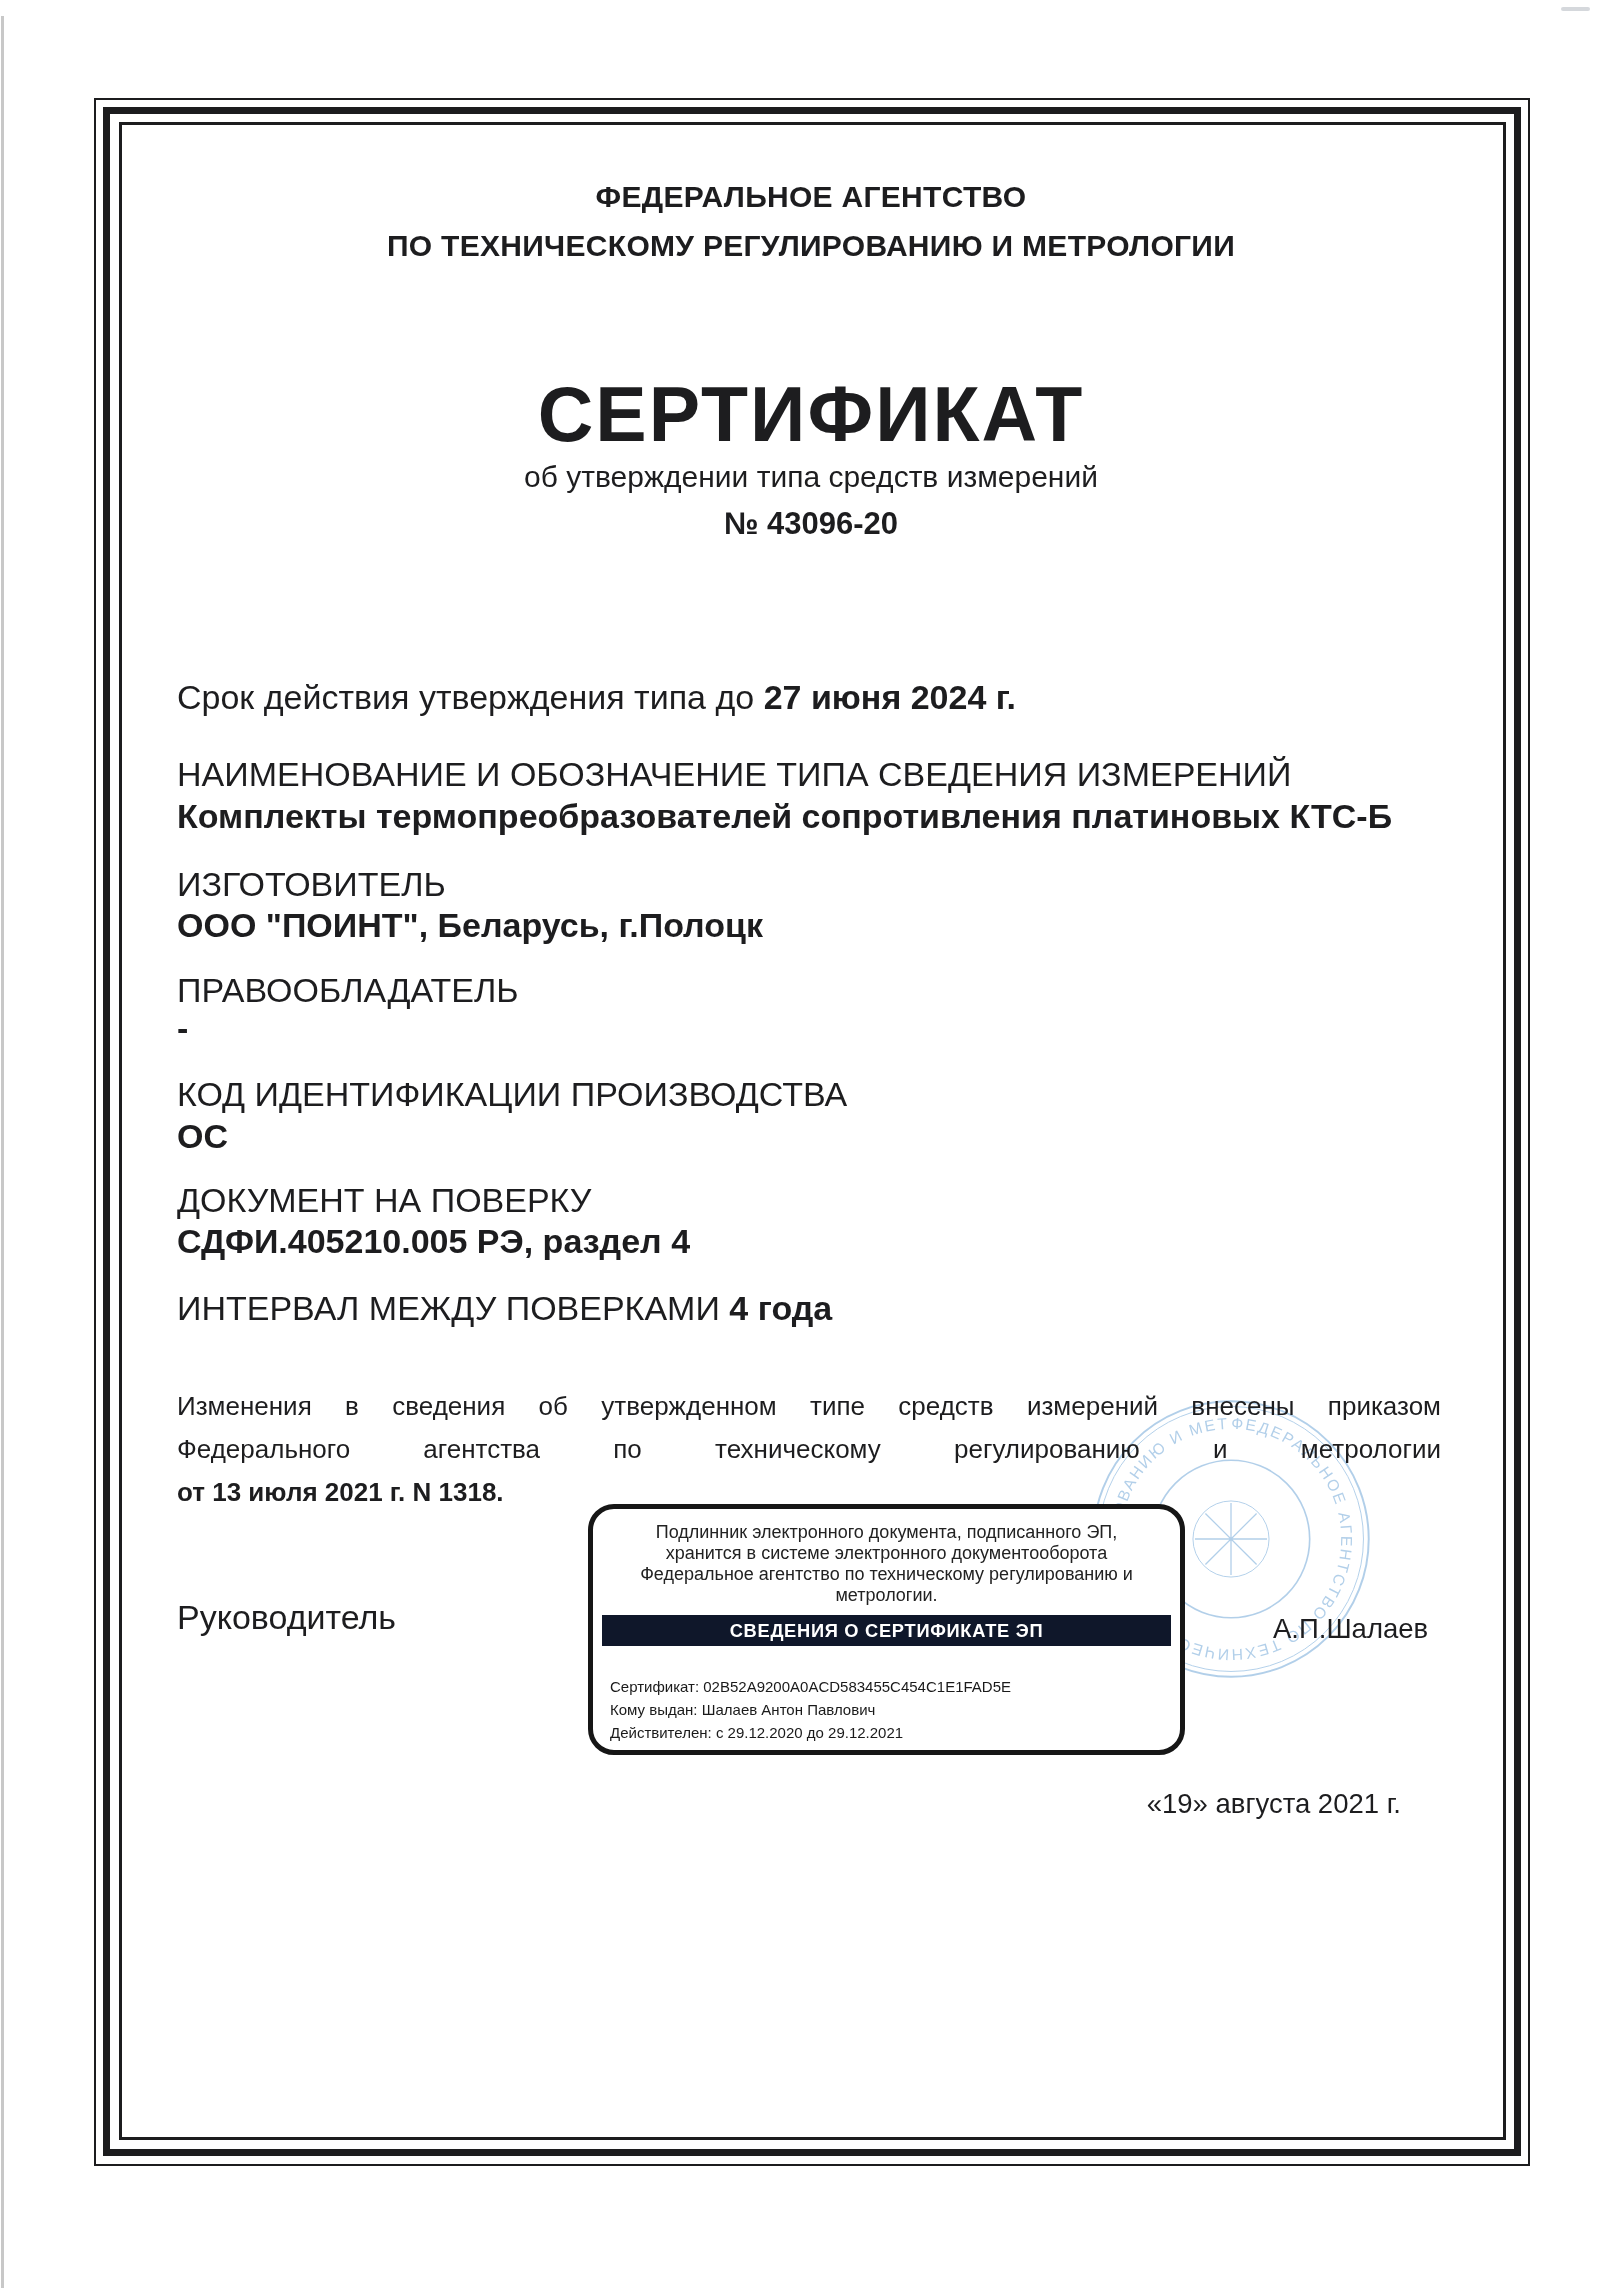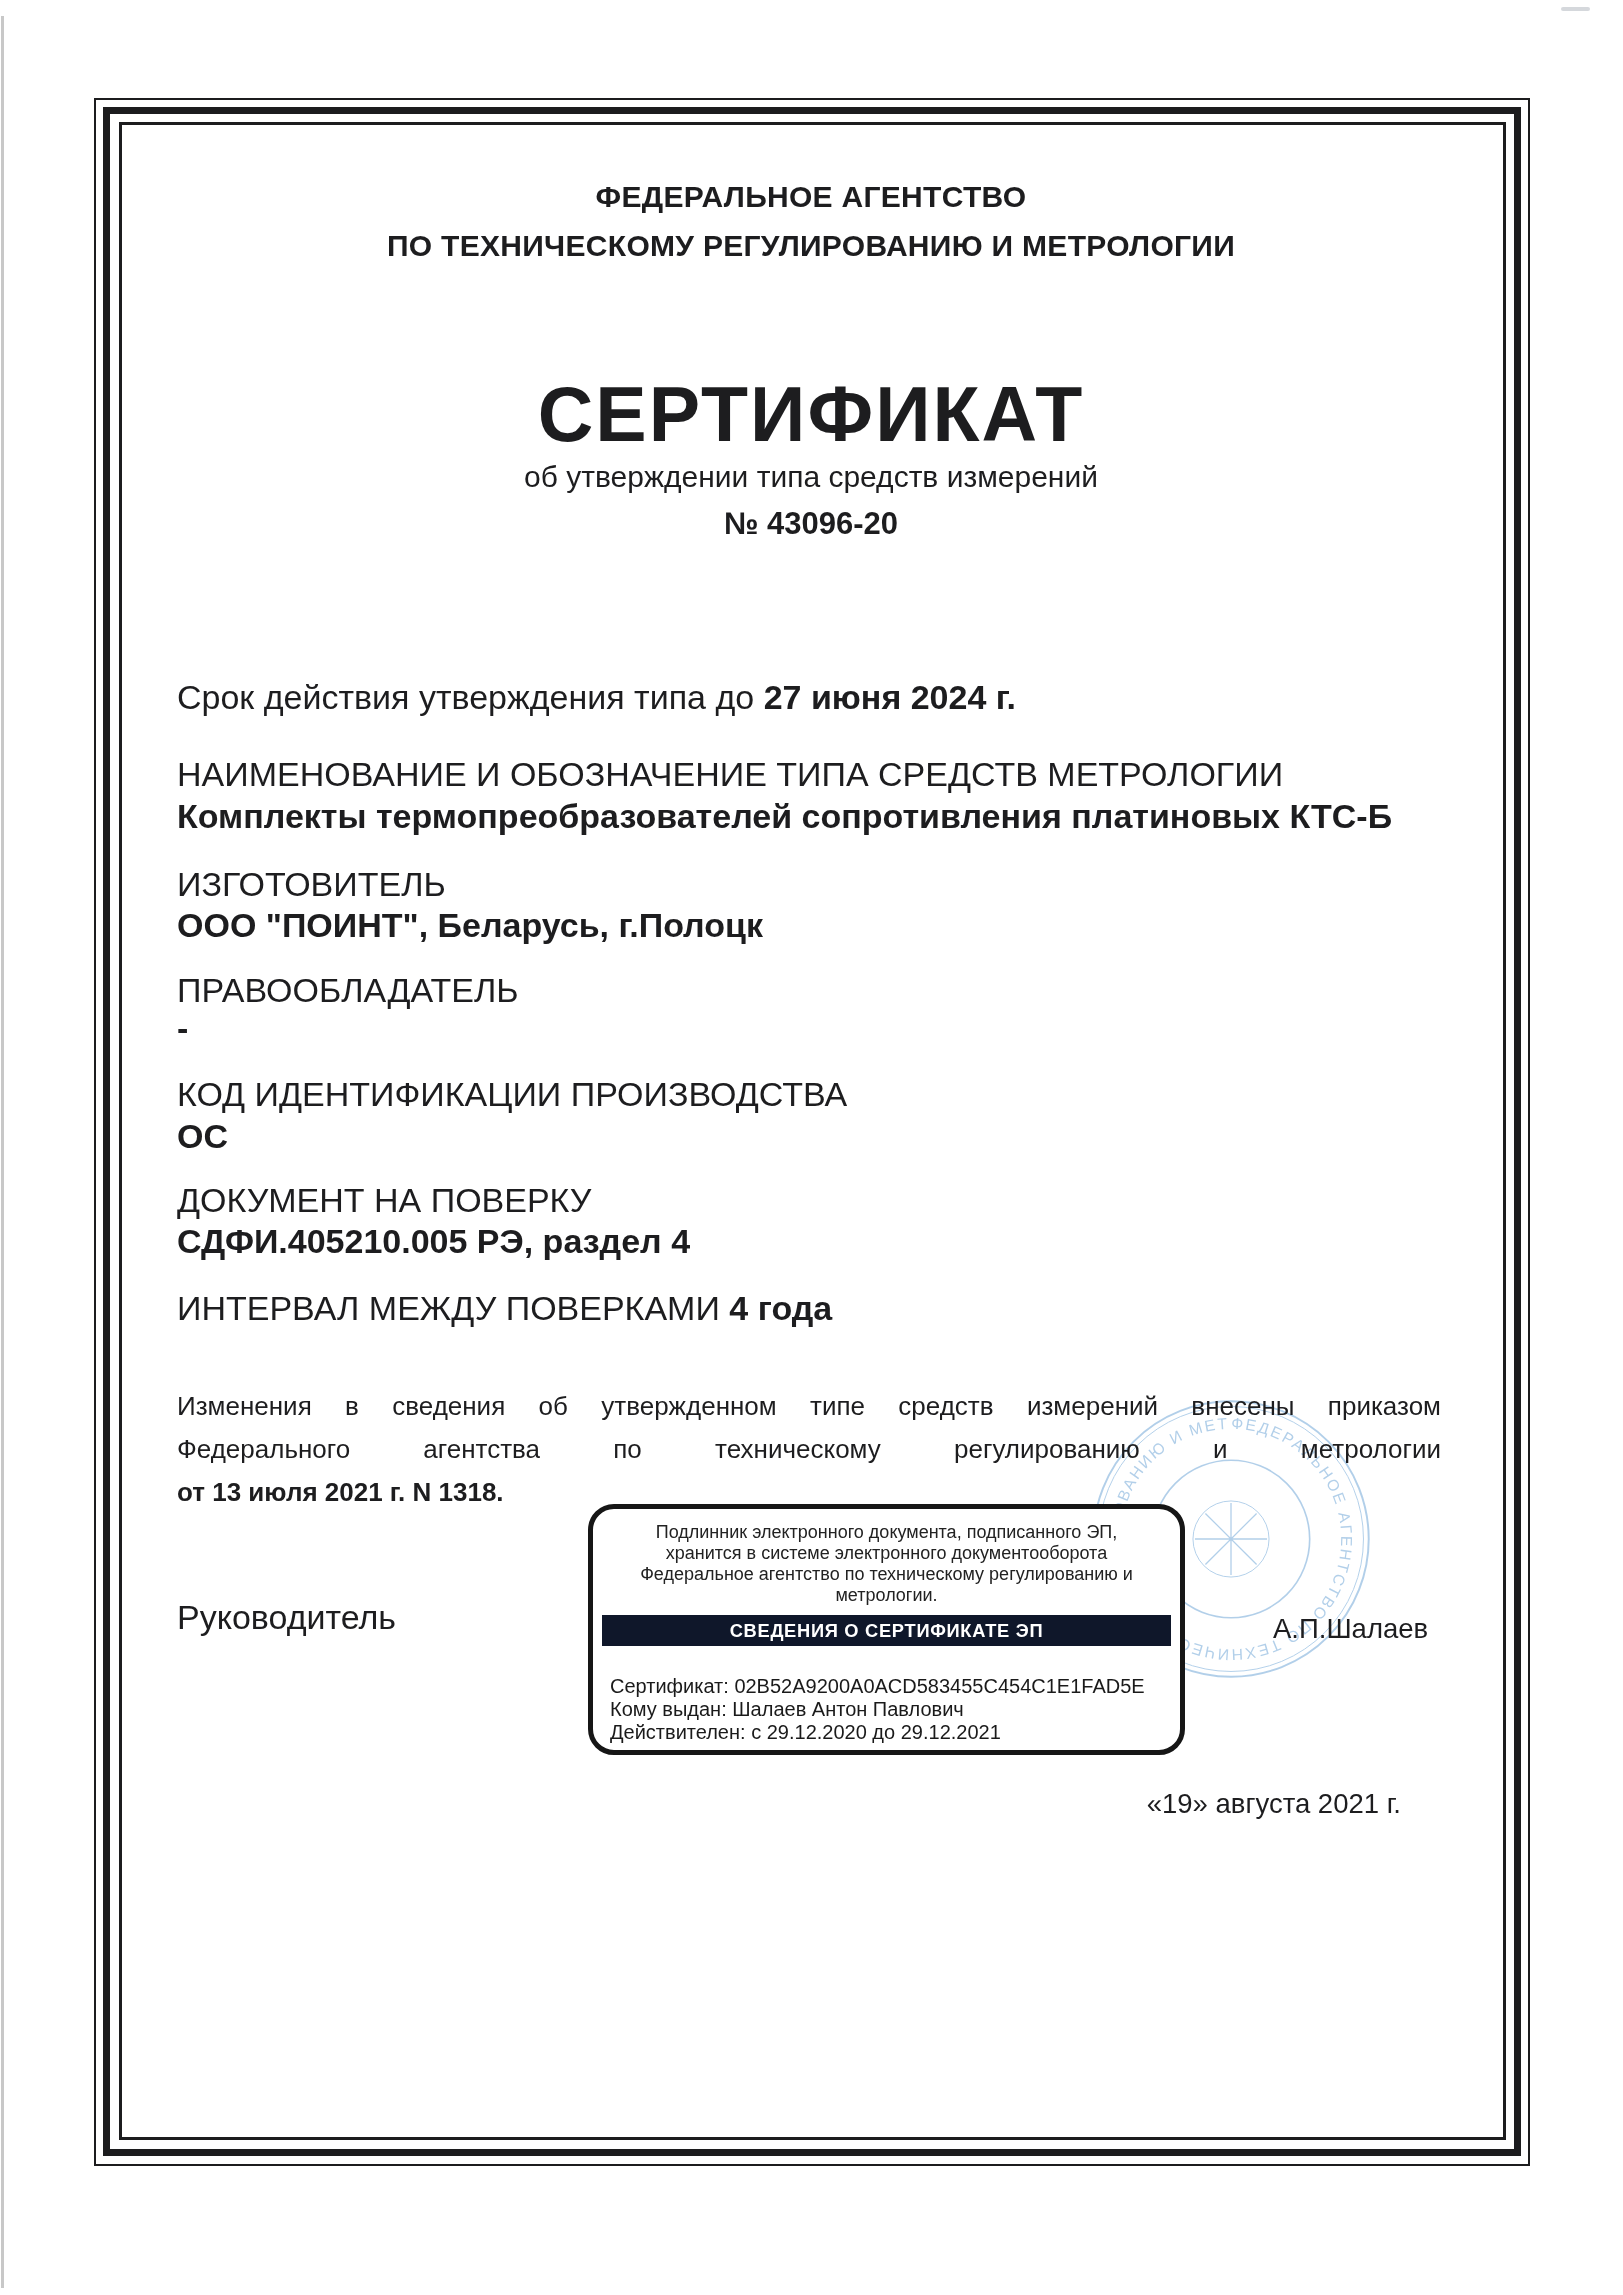--- a/index.html
+++ b/index.html
@@ -34,21 +34,21 @@
   
   .sig-box {
     position:absolute; left:588px; top:1504px; width:597px; height:251px; box-sizing:border-box;
     background:#ffffff; border:5.9px solid #161616; border-radius:26px; z-index:3;
   }
   .sig-intro { margin-top:13px; text-align:center; font-size:18px; line-height:21px; color:#222; }
   .sig-banner {
     margin:9.2px 9.2px 0 9.2px; height:31px; line-height:31px; background:#0f172a; color:#ffffff;
     text-align:center; font-size:18.3px; font-weight:bold; letter-spacing:0.7px;
   }
-  .sig-rows { margin:29px 0 0 17px; font-size:20px; line-height:23px; color:#1a1a1a; }
+  .sig-rows { margin:29px 0 0 17px; font-size:15px; line-height:23px; color:#1a1a1a; }
   .sig-rows .lbl { display:inline-block; min-width:80px; }
 
   .signatory-role { position:absolute; left:177px; top:1601px; font-size:34px; line-height:33px; }
   .signatory-name { position:absolute; left:1273px; top:1612px; font-size:27.5px; line-height:33px; z-index:4; }
   .issue-date { position:absolute; left:1008px; top:1787px; width:393px; text-align:right; font-size:27.5px; line-height:33px; }
 </style>
 </head>
 <body>
 
 <div class="page">
@@ -66,21 +66,21 @@
   <div class="center-line cert-title" style="top:372px">СЕРТИФИКАТ</div>
   <div class="center-line subtitle" style="top:458px">об утверждении типа средств измерений</div>
   <div class="center-line cert-number" style="top:505px">№ 43096-20</div>
 
   <div class="body-line" style="top:681px">
     <span>Срок действия утверждения типа до</span>
     <span> </span>
     <span class="bold">27 июня 2024 г.</span>
   </div>
 
-  <div class="body-line" style="top:758px">НАИМЕНОВАНИЕ И ОБОЗНАЧЕНИЕ ТИПА СРЕДСТВ МЕТРОЛОГИИ</div>
+  <div class="body-line" style="top:758px">НАИМЕНОВАНИЕ И ОБОЗНАЧЕНИЕ ТИПА СВЕДЕНИЯ ИЗМЕРЕНИЙ</div>
   <div class="body-line bold" style="top:800px">Комплекты термопреобразователей сопротивления платиновых КТС-Б</div>
 
   <div class="body-line" style="top:868px">ИЗГОТОВИТЕЛЬ</div>
   <div class="body-line bold" style="top:909px">ООО "ПОИНТ", Беларусь, г.Полоцк</div>
 
   <div class="body-line" style="top:974px">ПРАВООБЛАДАТЕЛЬ</div>
   <div class="body-line bold" style="top:1012px">-</div>
 
   <div class="body-line" style="top:1078px">КОД ИДЕНТИФИКАЦИИ ПРОИЗВОДСТВА</div>
   <div class="body-line bold" style="top:1120px">ОС</div>

